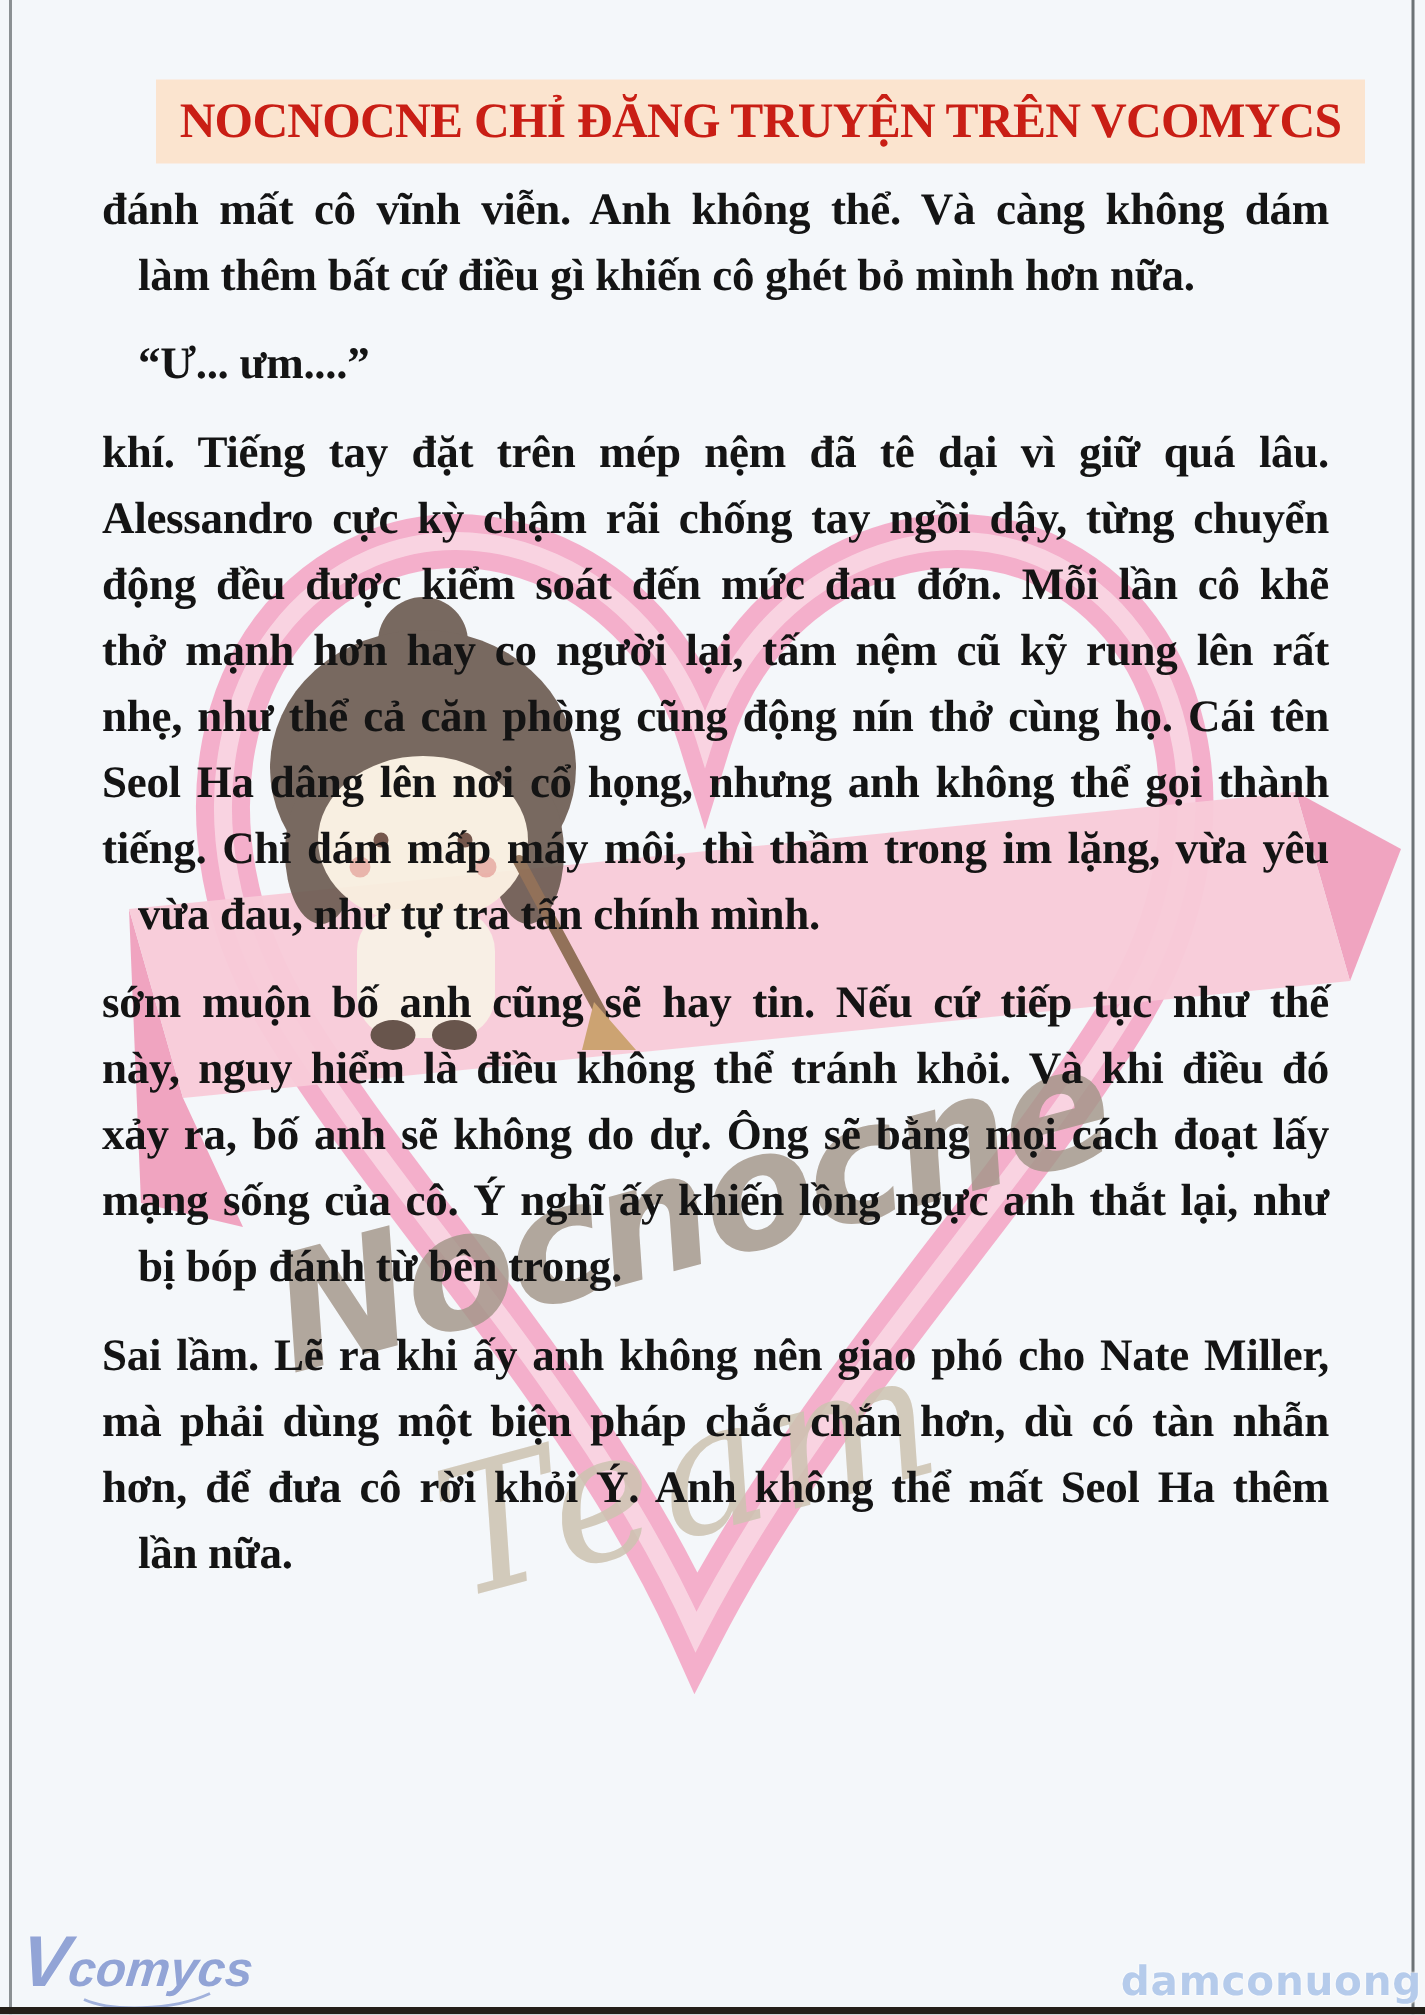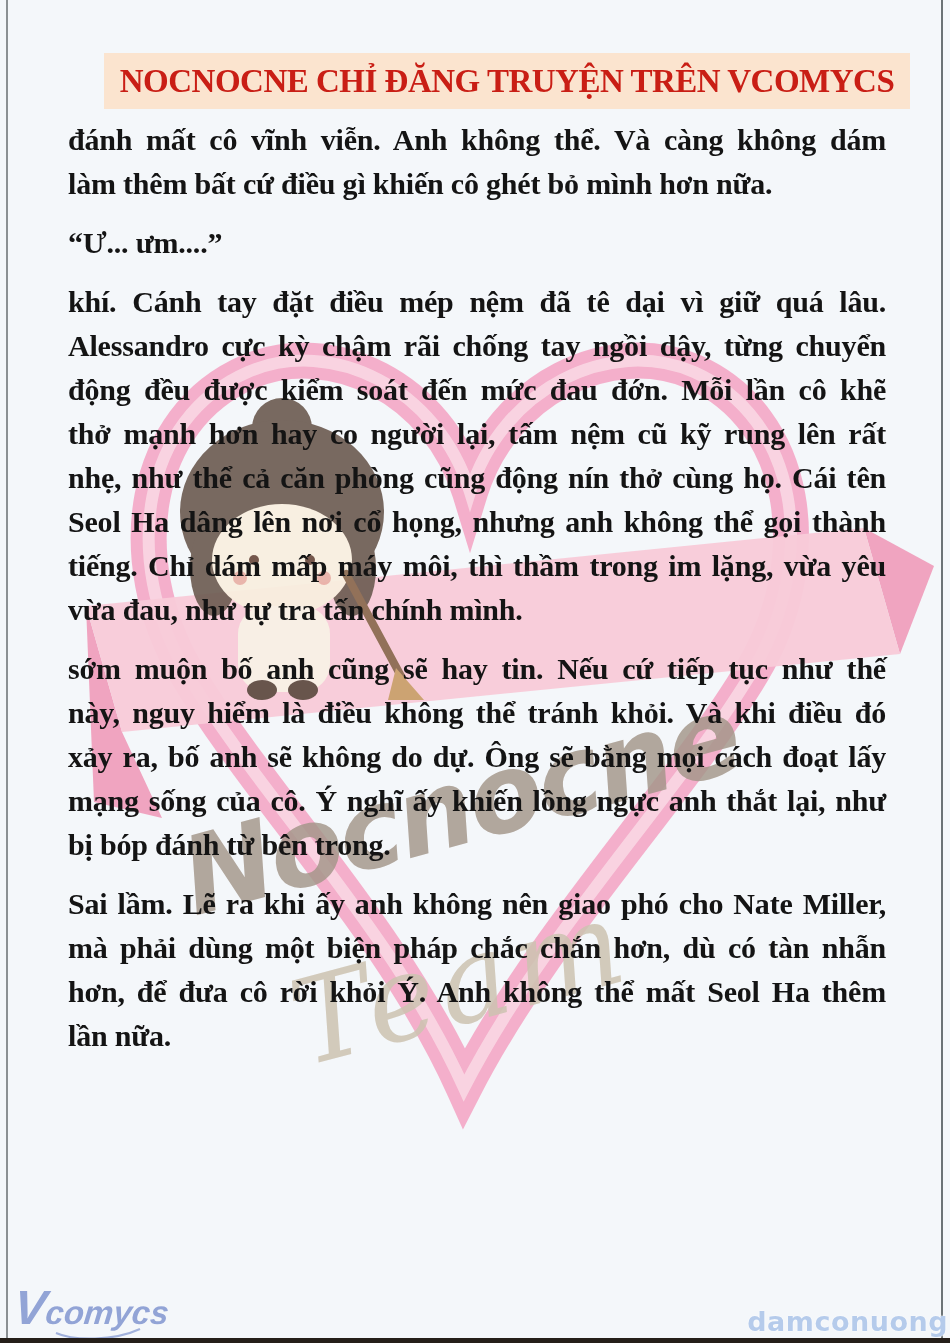--- a/index.html
+++ b/index.html
@@ -48,21 +48,21 @@
   .body-text{
     position:absolute;left:68px;top:118px;width:818px;
     color:#141414;
     font-weight:bold;
     font-size:30px;
     line-height:44px;
     letter-spacing:-0.2px;
   }
   .para{margin:0 0 15px 0;}
   .line{text-align:justify;text-align-last:justify;}
-  .line.last{text-align-last:left;}
+  .line.last{text-align-last:left;margin-left:24px;}
 
   
   .vcomycs{
     position:absolute;left:14px;bottom:10px;
     font-family:"Liberation Sans", sans-serif;
     font-style:italic;font-weight:bold;
     font-size:33px;line-height:40px;
     color:#92a4d6;
     transform:skewX(-6deg);
     text-shadow:0 0 1px #ffffff;
@@ -127,21 +127,21 @@
 
   <div class="body-text">
       <div class="para">
         <div class="line">đánh mất cô vĩnh viễn. Anh không thể. Và càng không dám</div>
         <div class="line last">làm thêm bất cứ điều gì khiến cô ghét bỏ mình hơn nữa.</div>
       </div>
       <div class="para">
         <div class="line last">“Ư... ưm....”</div>
       </div>
       <div class="para">
-        <div class="line">khí. Cánh tay đặt điều mép nệm đã tê dại vì giữ quá lâu.</div>
+        <div class="line">khí. Tiếng tay đặt trên mép nệm đã tê dại vì giữ quá lâu.</div>
         <div class="line">Alessandro cực kỳ chậm rãi chống tay ngồi dậy, từng chuyển</div>
         <div class="line">động đều được kiểm soát đến mức đau đớn. Mỗi lần cô khẽ</div>
         <div class="line">thở mạnh hơn hay co người lại, tấm nệm cũ kỹ rung lên rất</div>
         <div class="line">nhẹ, như thể cả căn phòng cũng động nín thở cùng họ. Cái tên</div>
         <div class="line">Seol Ha dâng lên nơi cổ họng, nhưng anh không thể gọi thành</div>
         <div class="line">tiếng. Chỉ dám mấp máy môi, thì thầm trong im lặng, vừa yêu</div>
         <div class="line last">vừa đau, như tự tra tấn chính mình.</div>
       </div>
       <div class="para">
         <div class="line">sớm muộn bố anh cũng sẽ hay tin. Nếu cứ tiếp tục như thế</div>

